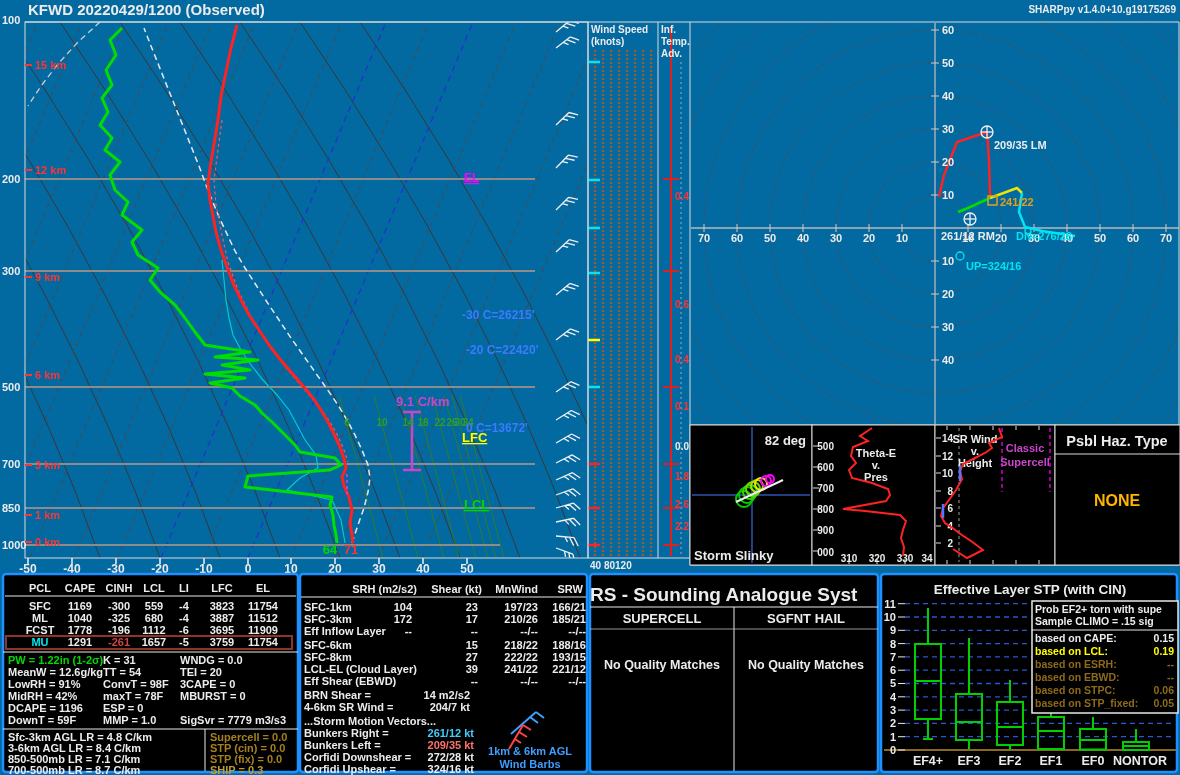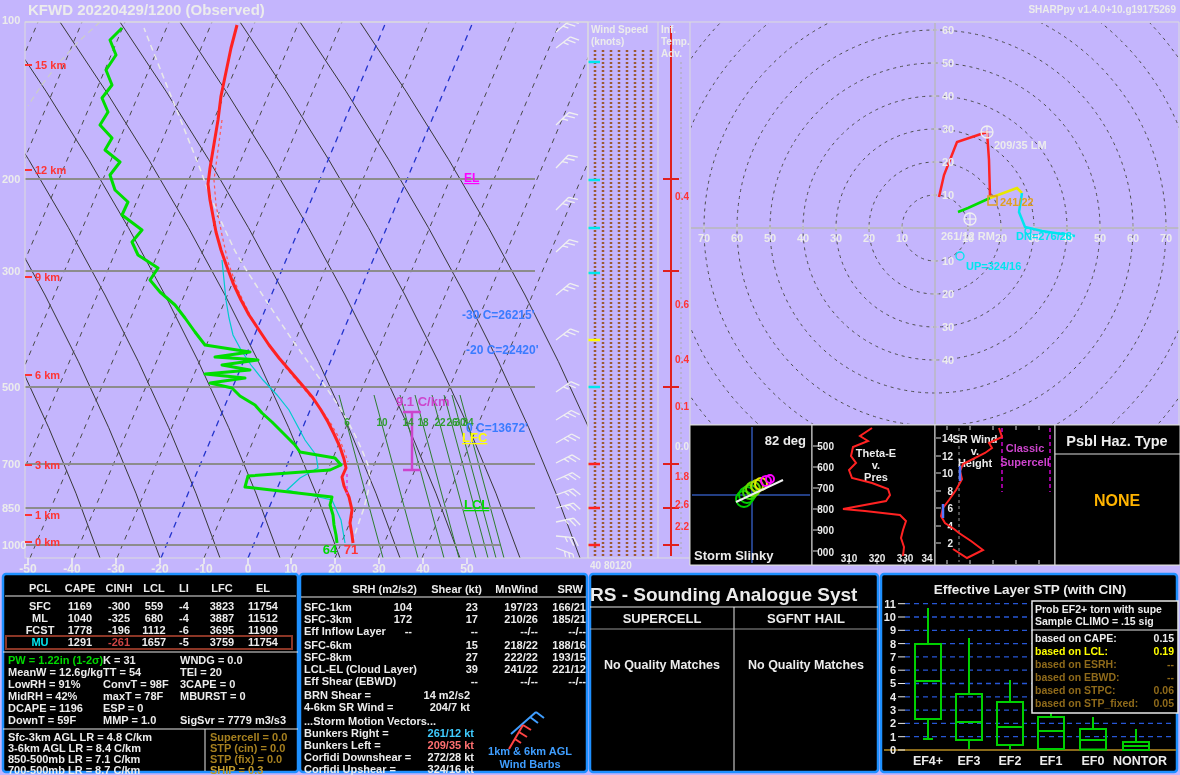--- a/index.html
+++ b/index.html
@@ -1,16 +1,16 @@
 <!DOCTYPE html>
 <html><head>
 <meta charset="utf-8">
 <style>
   html,body{margin:0;padding:0;background:#000;width:1180px;height:775px;overflow:hidden}
-  #app{position:relative;width:1180px;height:775px;background:#c4b5fd}
+  #app{position:relative;width:1180px;height:775px;background:#0369a1}
   svg{position:absolute;top:0;left:0}
   text{font-family:"Liberation Sans",sans-serif;font-weight:700}
   .w{fill:#ececec}.r{fill:#ff3434}.g{fill:#00d800}.c{fill:#00e5ee}.b{fill:#3a7bff}.y{fill:#ffff00}.o{fill:#e0a020}.br{fill:#a6801f}.bl{fill:#3f9eff}
   .sal{fill:#ff7070}.gold{fill:#ffb400}
 </style>
 </head>
 <body>
 
 <div id="app">
 <svg width="1180" height="775" viewBox="0 0 1180 775">

